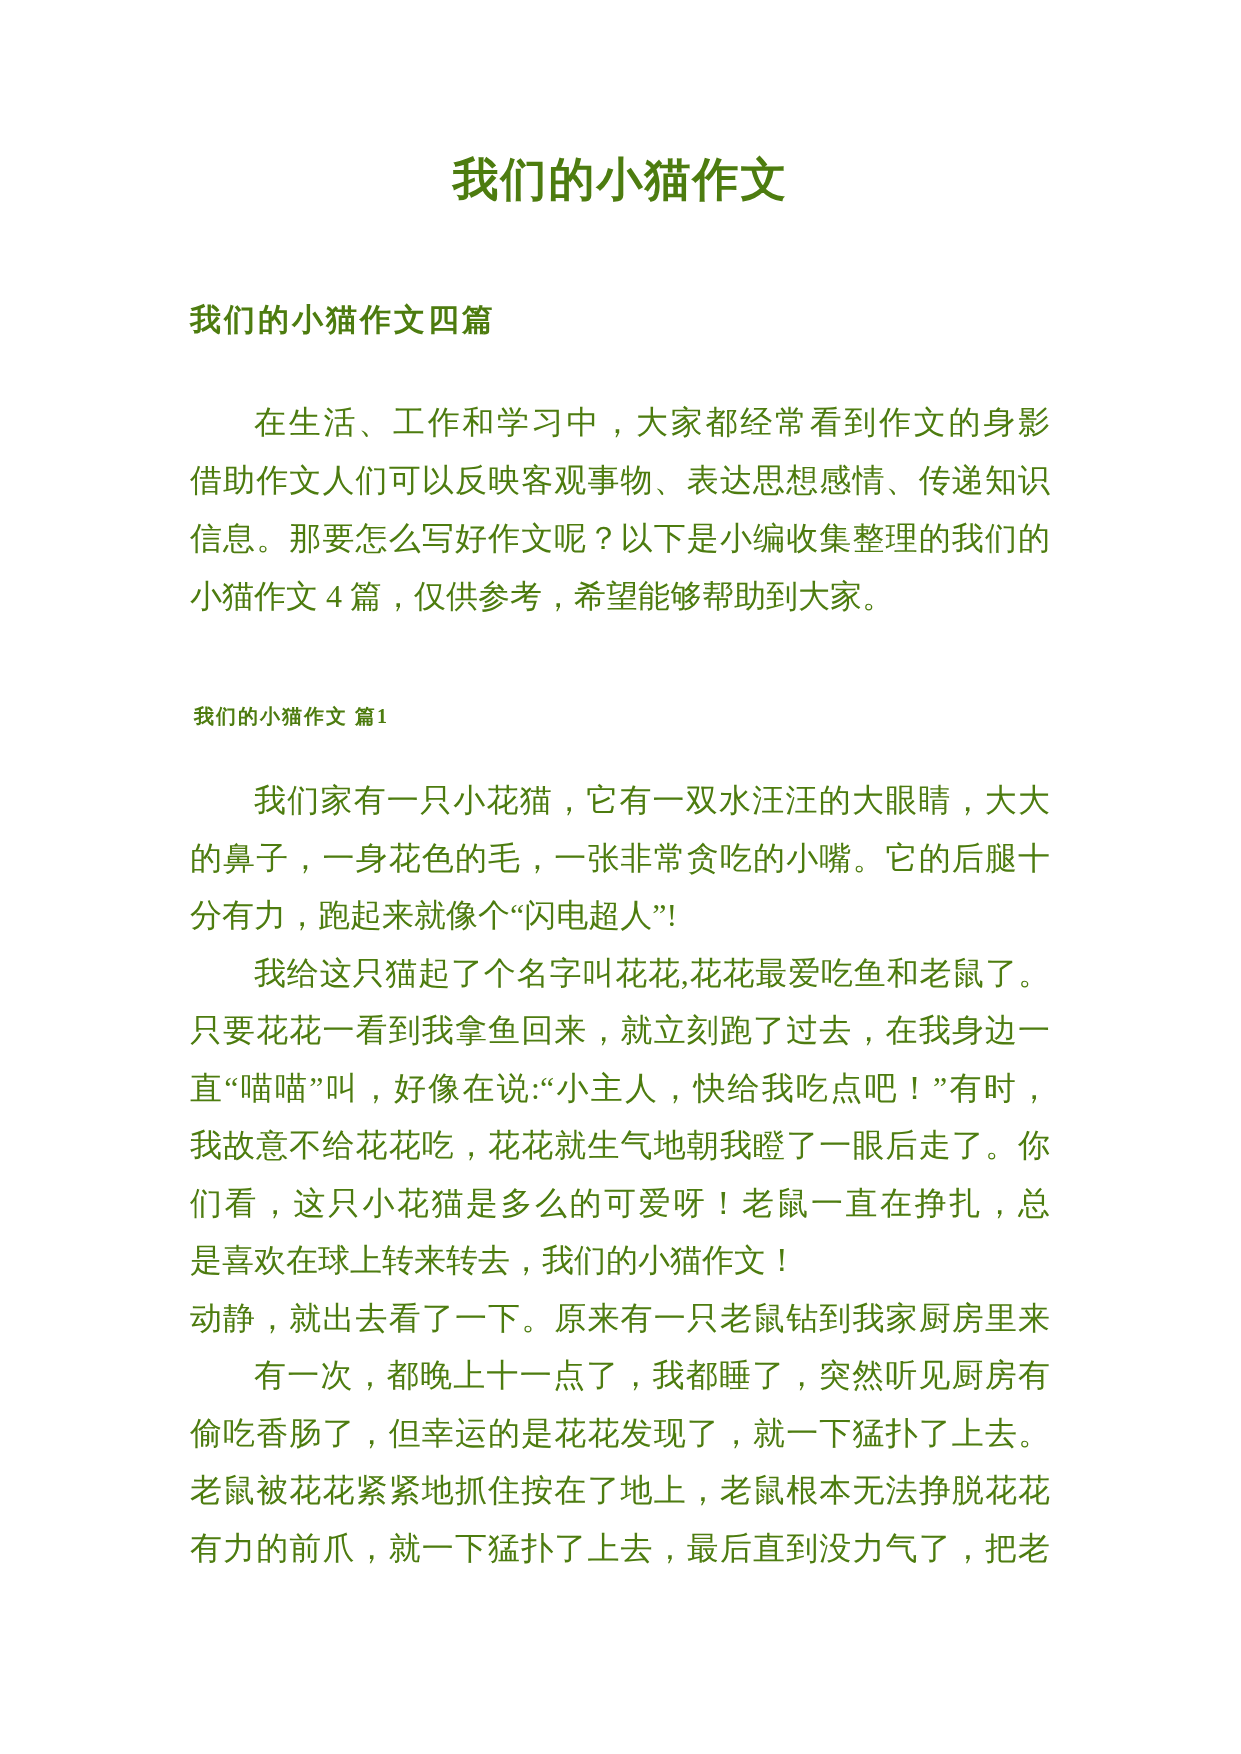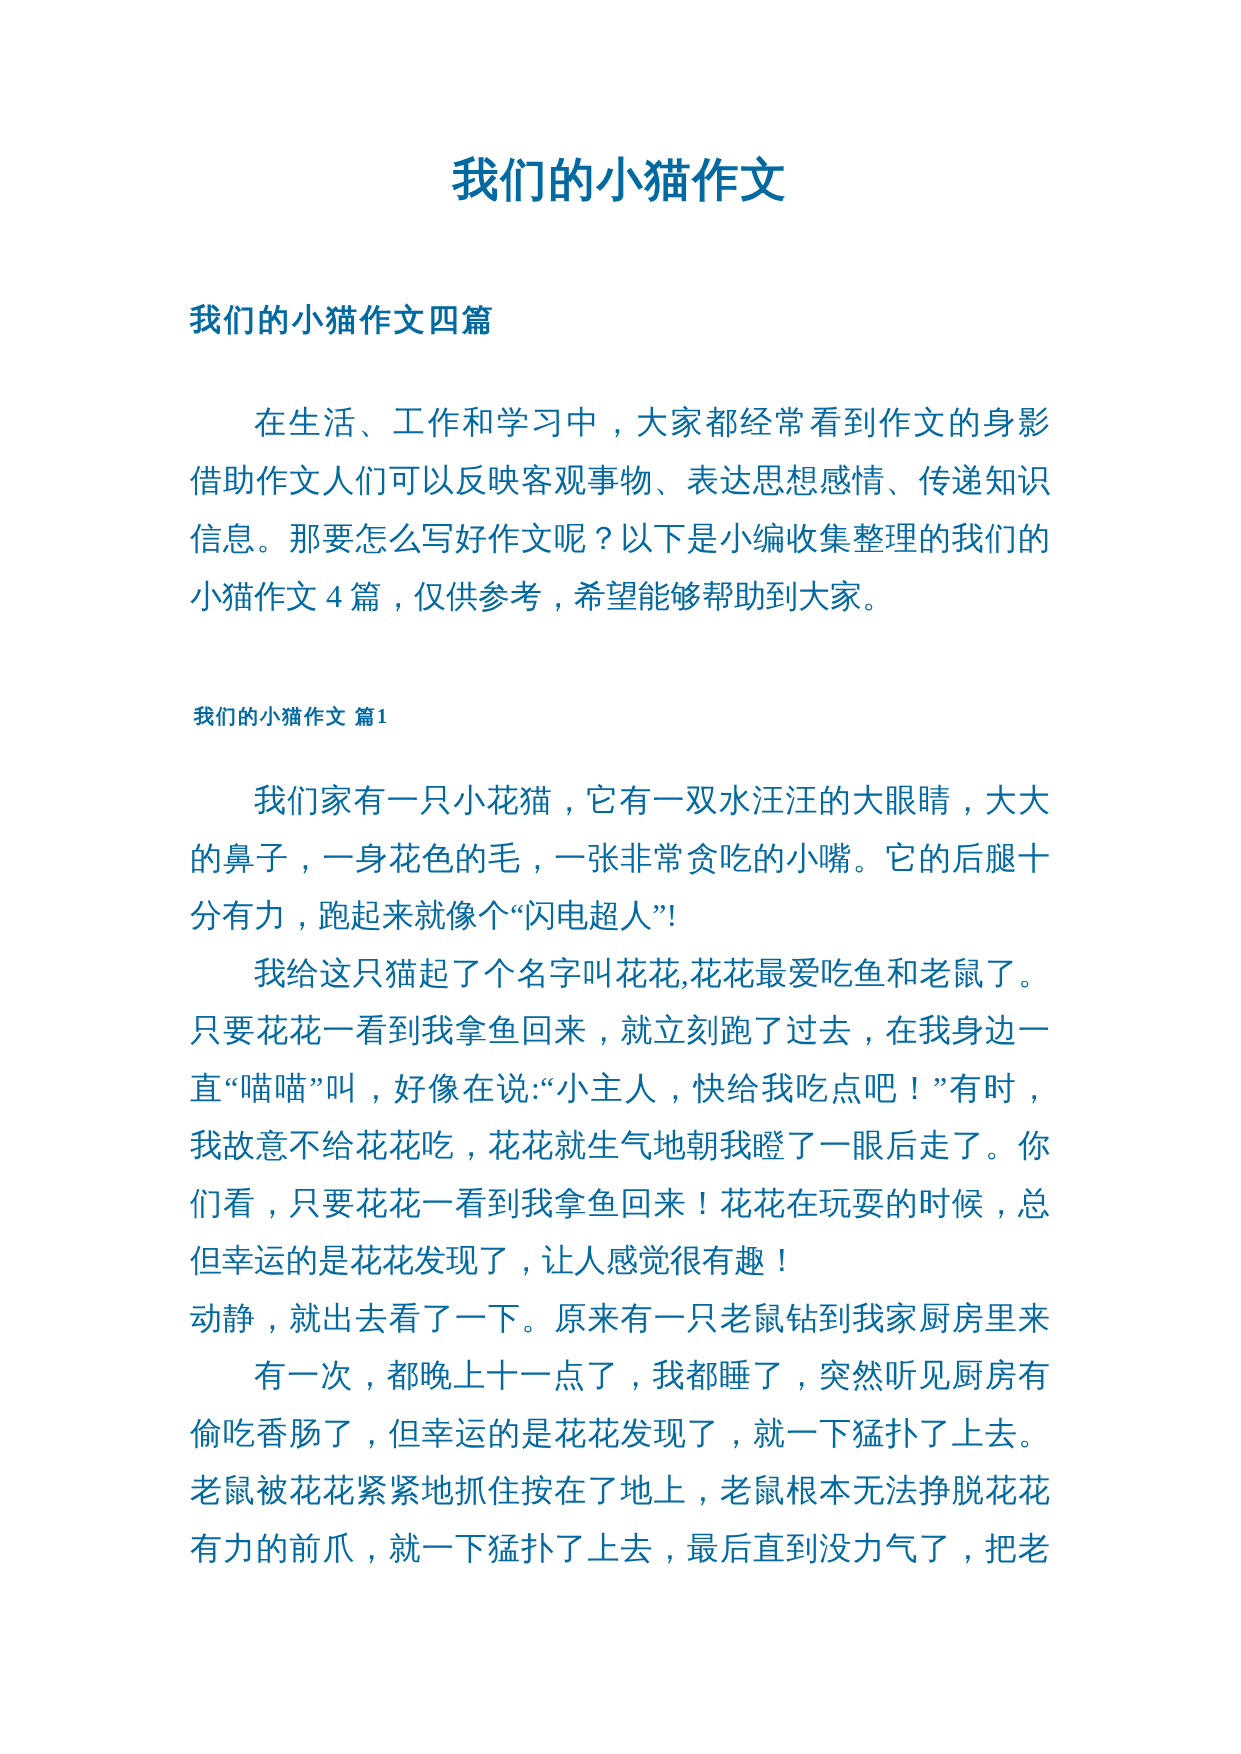--- a/index.html
+++ b/index.html
@@ -6,21 +6,21 @@
     margin: 0;
     padding: 0;
     background: #ffffff;
   }
   .page {
     position: relative;
     width: 1241px;
     height: 1754px;
     background: #ffffff;
     font-family: "Liberation Serif", "DejaVu Serif", serif;
-    color: #0369a1;
+    color: #4d7c0f;
     overflow: hidden;
   }
   .title {
     position: absolute;
     left: 0;
     top: 150px;
     width: 1241px;
     height: 60px;
     line-height: 60px;
     margin: 0;
@@ -101,22 +101,22 @@
 
   <div class="block body" style="top:772px">
     <div class="tline jline indent">我们家有一只小花猫，它有一双水汪汪的大眼睛，大大</div>
     <div class="tline jline">的鼻子，一身花色的毛，一张非常贪吃的小嘴。它的后腿十</div>
     <div class="tline">分有力，跑起来就像个“闪电超人”!</div>
 
     <div class="tline jline indent">我给这只猫起了个名字叫花花,花花最爱吃鱼和老鼠了。</div>
     <div class="tline jline">只要花花一看到我拿鱼回来，就立刻跑了过去，在我身边一</div>
     <div class="tline jline">直“喵喵”叫，好像在说:“小主人，快给我吃点吧！”有时，</div>
     <div class="tline jline">我故意不给花花吃，花花就生气地朝我瞪了一眼后走了。你</div>
-    <div class="tline jline">们看，只要花花一看到我拿鱼回来！花花在玩耍的时候，总</div>
-    <div class="tline">但幸运的是花花发现了，让人感觉很有趣！</div>
+    <div class="tline jline">们看，这只小花猫是多么的可爱呀！老鼠一直在挣扎，总</div>
+    <div class="tline">是喜欢在球上转来转去，我们的小猫作文！</div>
 
     <div class="tline jline">动静，就出去看了一下。原来有一只老鼠钻到我家厨房里来</div>
     <div class="tline jline indent">有一次，都晚上十一点了，我都睡了，突然听见厨房有</div>
     <div class="tline jline">偷吃香肠了，但幸运的是花花发现了，就一下猛扑了上去。</div>
     <div class="tline jline">老鼠被花花紧紧地抓住按在了地上，老鼠根本无法挣脱花花</div>
     <div class="tline jline">有力的前爪，就一下猛扑了上去，最后直到没力气了，把老鼠</div>
   </div>
 
 </div>
 

